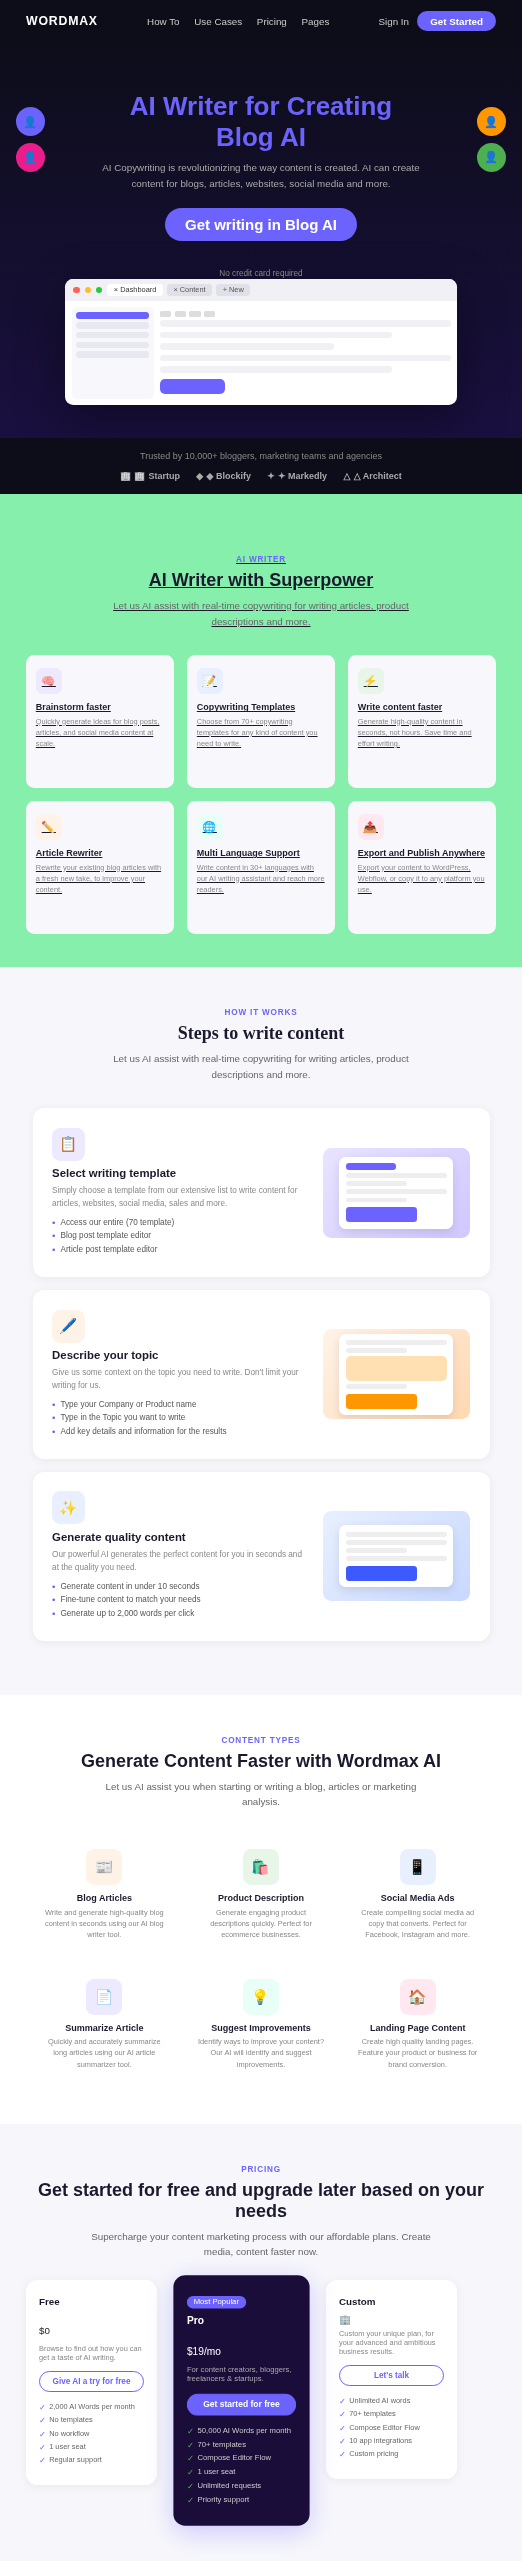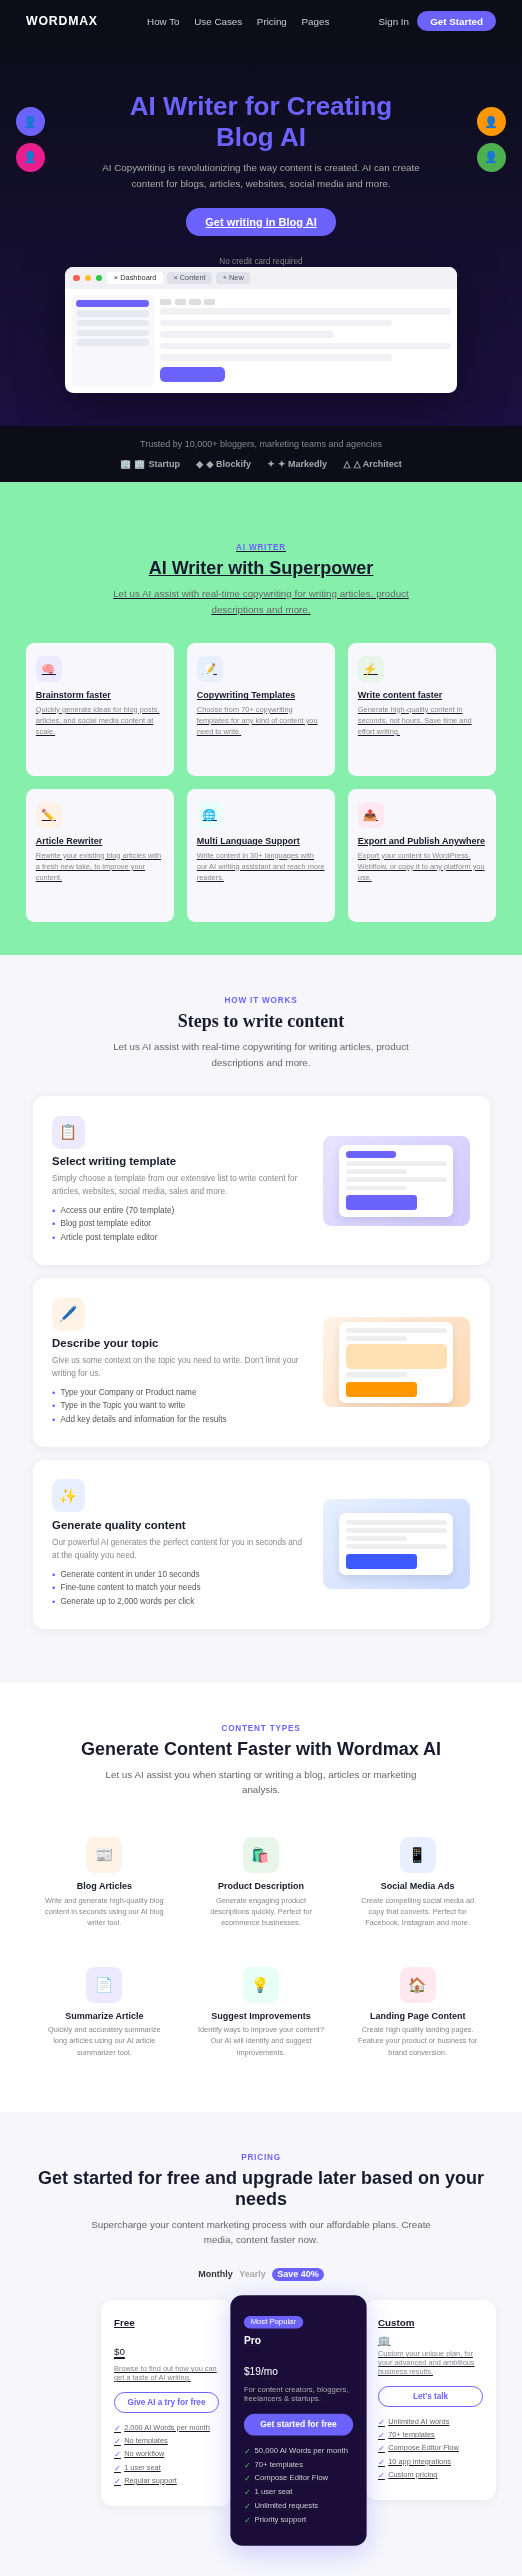--- a/index.html
+++ b/index.html
@@ -12,21 +12,21 @@
     .nav-links a { color: #ccc; font-size: 9.8px; text-decoration: none; }
     .nav-actions { display: flex; gap: 8.2px; align-items: center; }
     .nav-signin { color: #ccc; font-size: 9.8px; cursor: pointer; }
     .nav-btn { background: #6c63ff; color: #fff; border: none; border-radius: 16.3px; padding: 4.9px 13px; font-size: 9.8px; cursor: pointer; font-weight: 600; }
 
     
     .hero { background: linear-gradient(180deg, #0d0d1a 0%, #1a1040 100%); padding: 49px 16.3px 33px; text-align: center; position: relative; overflow: hidden; }
     .hero h1 { color: #fff; font-size: 26px; font-weight: 800; line-height: 1.2; margin-bottom: 6.5px; }
     .hero h1 span { color: #6c63ff; }
     .hero p { color: #aaa; font-size: 9.8px; max-width: 343px; margin: 0 auto 16.3px; line-height: 1.6; }
-    .hero-btn { background: #6c63ff; color: #fff; border: none; border-radius: 19.6px; padding: 8.2px 19.6px; font-size: 11px; cursor: pointer; font-weight: 600; margin-bottom: 16px; text-decoration: underline; }
+    .hero-btn { background: #6c63ff; color: #fff; border: none; border-radius: 19.6px; padding: 8.2px 19.6px; font-size: 15px; cursor: pointer; font-weight: 600; margin-bottom: 23px; }
     .hero-sub { color: #888; font-size: 8.2px; margin-bottom: 19.6px; }
 
     
     .hero-avatars { position: absolute; top: 65px; left: 16.3px; }
     .hero-avatars2 { position: absolute; top: 65px; right: 16.3px; }
     .avatar-circle { width: 29px; height: 29px; border-radius: 50%; background: #6c63ff; display: flex; align-items: center; justify-content: center; color: #fff; font-size: 11.4px; margin-bottom: 6.5px; }
 
     
     .hero-mockup { background: #fff; border-radius: 8.2px; max-width: 392px; margin: 0 auto; box-shadow: 0 16.3px 49px rgba(0,0,0,0.4); overflow: hidden; }
     .mockup-bar { background: #f0f0f5; padding: 4.9px 8.2px; display: flex; align-items: center; gap: 4.9px; }
@@ -97,21 +97,21 @@
 
     
     .pricing-section { background: #f7f7fb; padding: 41px 26px; text-align: center; }
     .pricing-section h2 { font-size: 18px; font-weight: 800; margin-bottom: 6.5px; }
     .pricing-section > p { color: #666; font-size: 9.8px; max-width: 343px; margin: 0 auto 19.6px; line-height: 1.6; }
     .pricing-toggle { display: flex; justify-content: center; gap: 6.5px; margin-bottom: 19.6px; align-items: center; }
     .pricing-toggle span { font-size: 9px; font-weight: 600; cursor: pointer; }
     .pricing-toggle .active { color: #333; }
     .pricing-toggle .inactive { color: #aaa; }
     .save-badge { background: #6c63ff; color: #fff; font-size: 7.4px; border-radius: 8.2px; padding: 1.6px 4.9px; }
-    .pricing-cards { display: flex; gap: 1px; justify-content: flex-end; align-items: flex-start; flex-wrap: wrap; text-decoration: underline; }
+    .pricing-cards { display: flex; gap: 19px; justify-content: flex-start; align-items: flex-start; flex-wrap: wrap; }
     .pricing-card { background: #fff; border-radius: 11.4px; padding: 16.3px 13px; width: 131px; text-align: left; box-shadow: 0 1.6px 9.8px rgba(0,0,0,0.06); }
     .pricing-card.featured { background: #1a0d3a; color: #fff; transform: scale(1.04); box-shadow: 0 6.5px 24.5px rgba(108,99,255,0.3); }
     .popular-badge { background: #6c63ff; color: #fff; font-size: 7.4px; border-radius: 8.2px; padding: 1.6px 6.5px; margin-bottom: 6.5px; display: inline-block; }
     .pricing-card h3 { font-size: 9.8px; font-weight: 700; margin-bottom: 3.3px; }
     .pricing-card .price { font-size: 23px; font-weight: 800; margin: 6.5px 0 3.3px; }
     .pricing-card .price span { font-size: 9.8px; font-weight: 400; }
     .pricing-card .price-sub { font-size: 7.4px; color: #888; margin-bottom: 9.8px; }
     .pricing-card.featured .price-sub { color: #aaa; }
     .pricing-plan-btn { width: 100%; border: 1.6px solid #6c63ff; background: transparent; color: #6c63ff; border-radius: 16.3px; padding: 4.9px; font-size: 8.2px; cursor: pointer; font-weight: 600; margin-bottom: 9.8px; }
     .pricing-plan-btn.featured-btn { background: #6c63ff; color: #fff; }
@@ -396,25 +396,20 @@
       <h4>Landing Page Content</h4>
       <p>Create high quality landing pages. Feature your product or business for brand conversion.</p>
     </div>
   </div>
 </section>
 
 <section class="pricing-section">
   <div class="section-label">PRICING</div>
   <h2>Get started for free and upgrade later based on your needs</h2>
   <p>Supercharge your content marketing process with our affordable plans. Create media, content faster now.</p>
-  <div class="pricing-toggle">
-    <span class="active">Monthly</span>
-    <span class="inactive">Yearly</span>
-    <span class="save-badge">Save 40%</span>
-  </div>
   <div class="pricing-cards">
 
     <div class="pricing-card">
       <h3>Free</h3>
       <div class="price">
         <span>$0</span>
       </div>
       <div class="price-sub">Browse to find out how you can get a taste of AI writing.</div>
       <button class="pricing-plan-btn">Give AI a try for free</button>
       <ul class="pricing-features">

